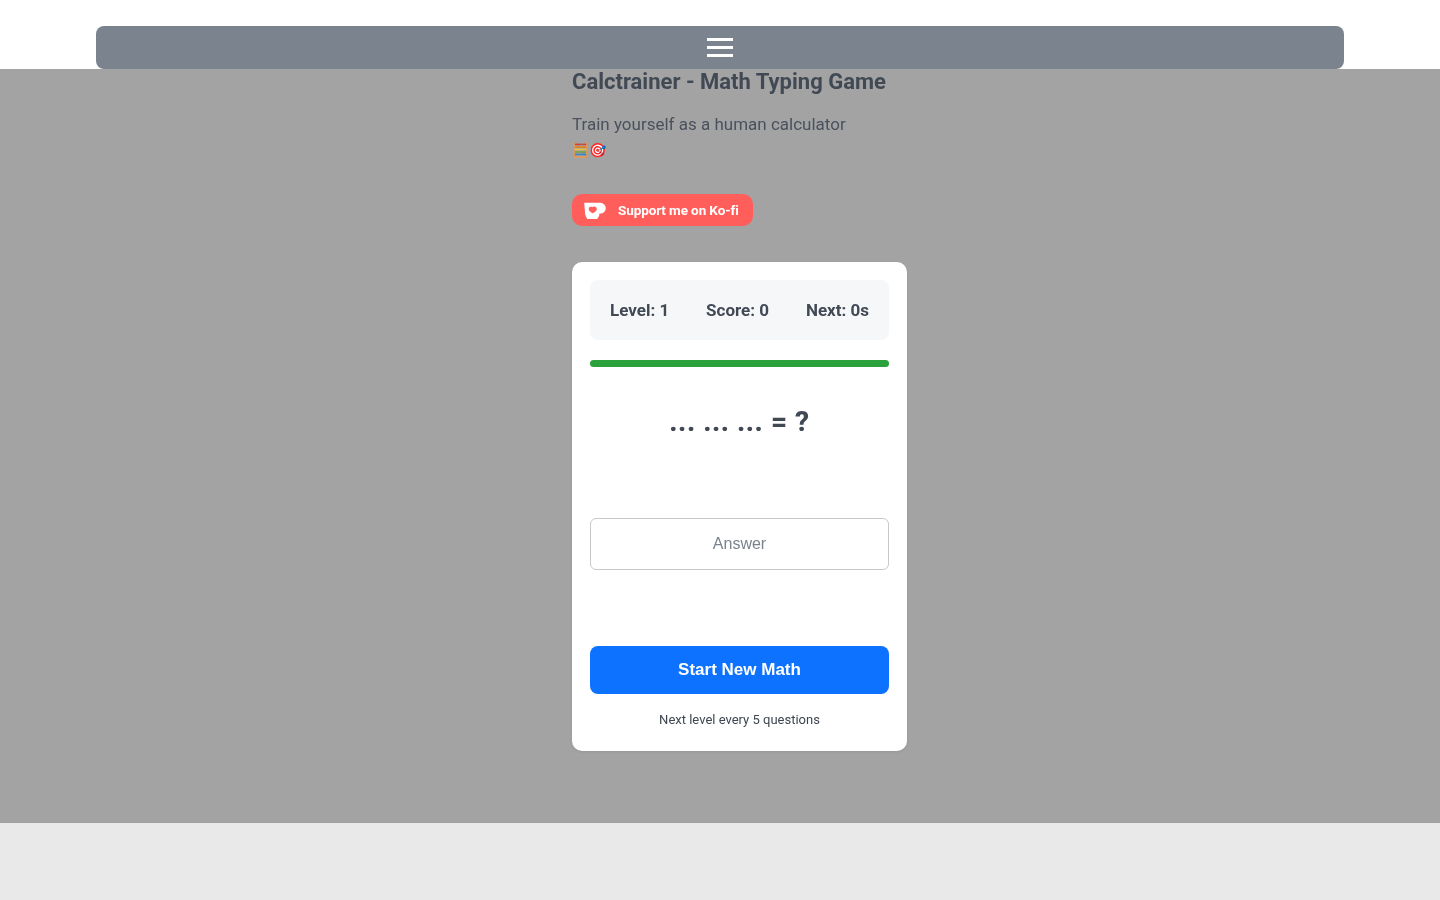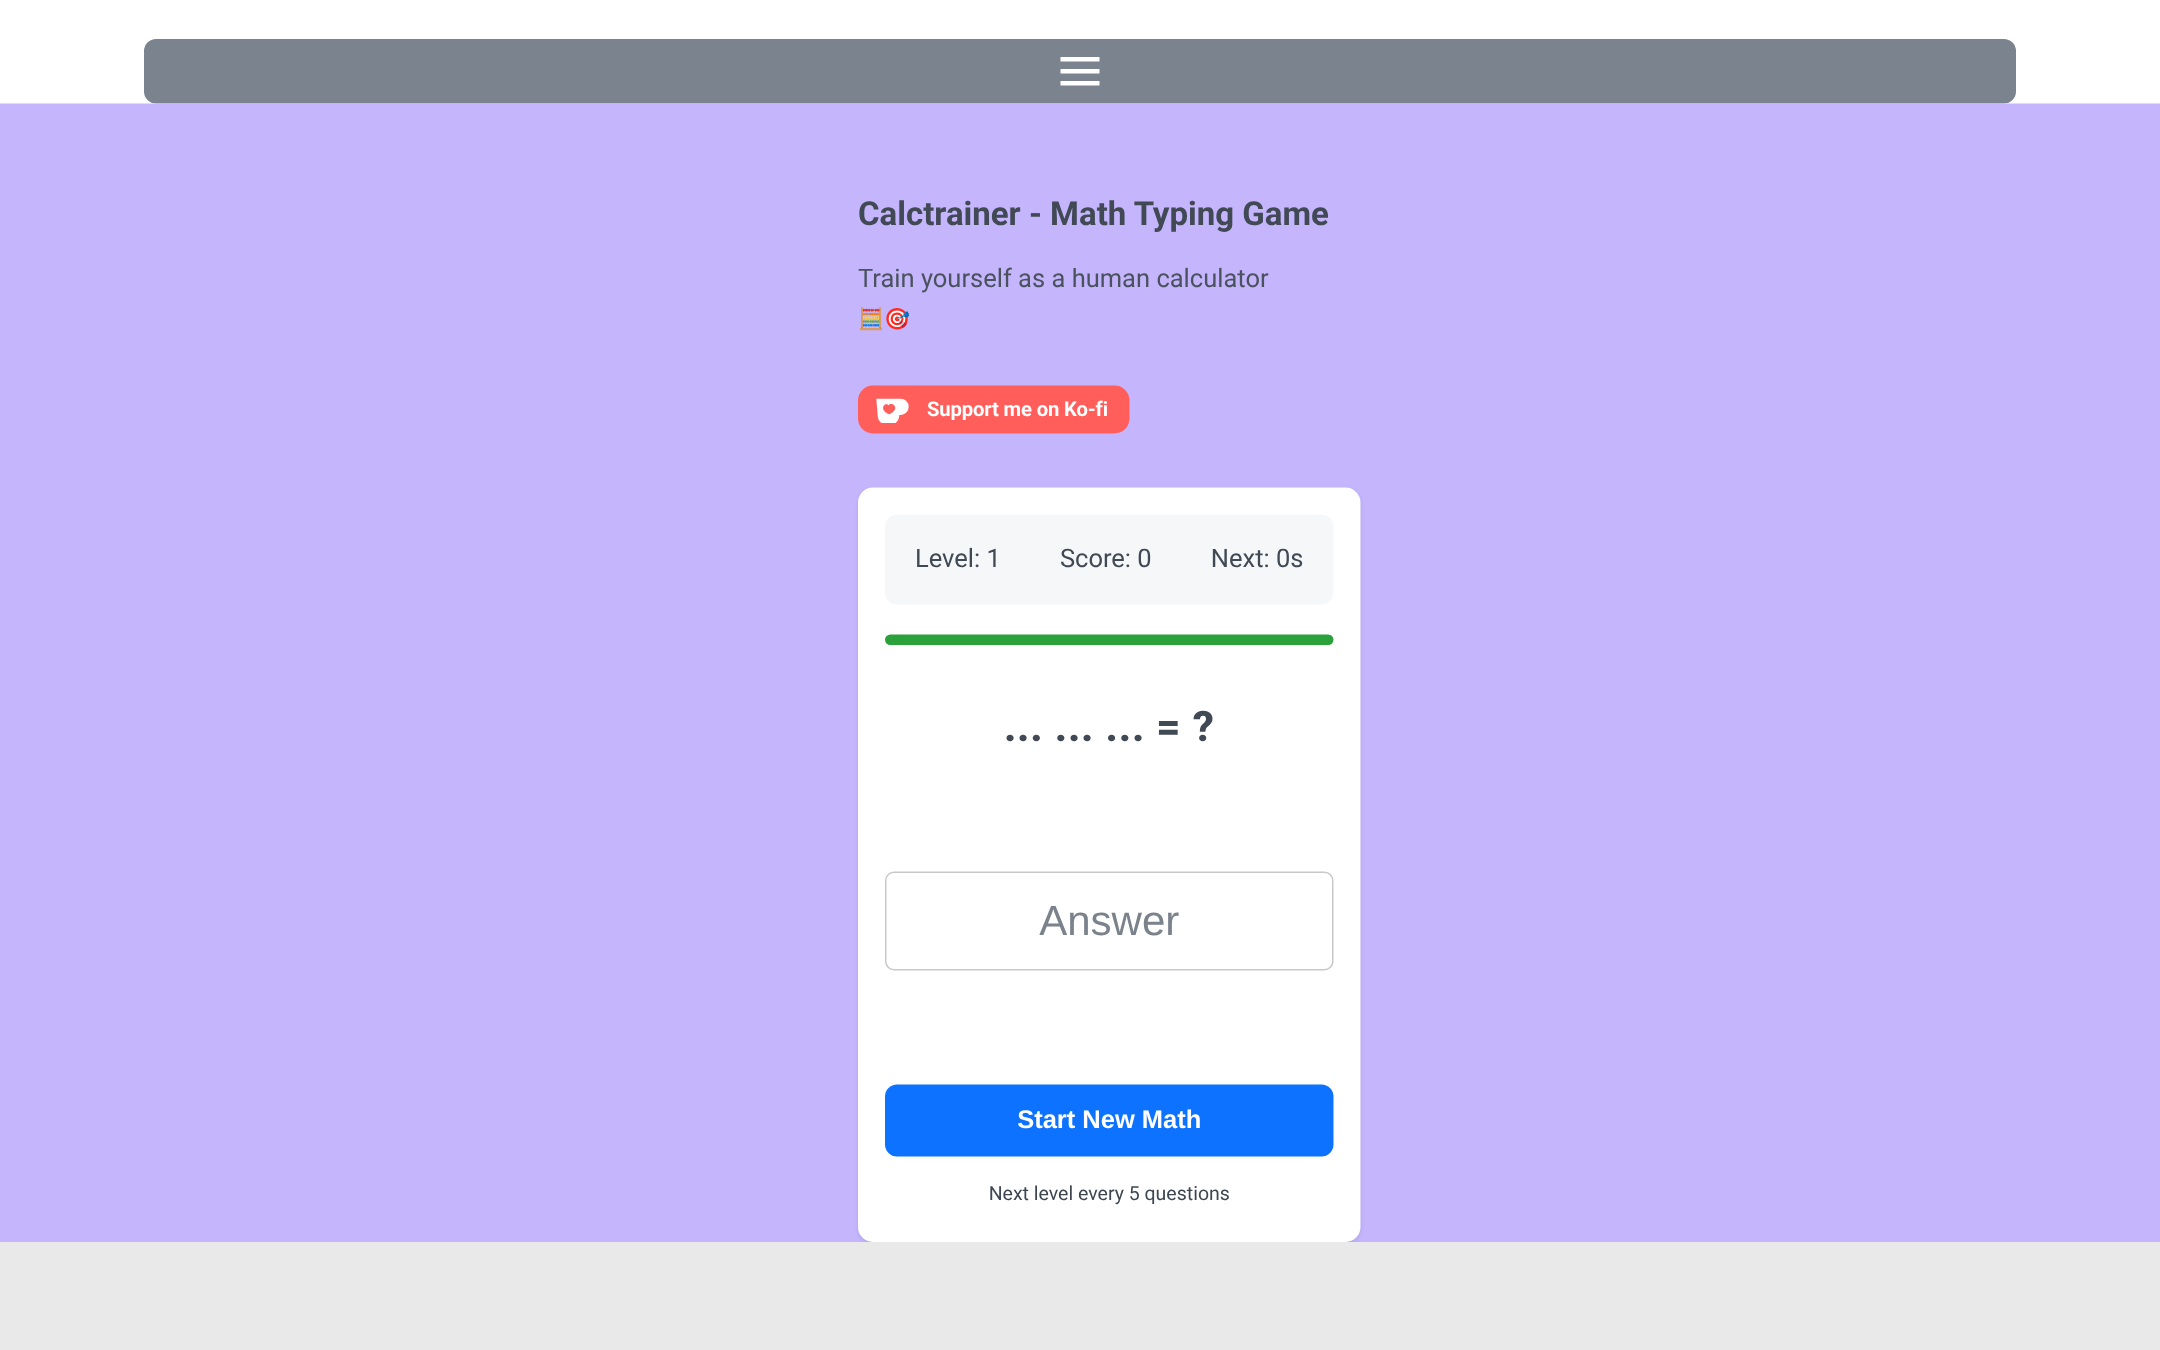--- a/index.html
+++ b/index.html
@@ -26,22 +26,21 @@
       gap: 5px;
       cursor: pointer;
     }
     .hamburger-icon span {
       display: block;
       width: 26px;
       height: 3px;
       background: #fff;
     }
     .below-nav {
-      background: #c4b5fd;
-      padding-top: 62px;
+      background: #a3a3a3;
       min-height: 754px;
     }
     .content-column {
       width: 335px;
       margin-left: 572px;
     }
     .page-title {
       font-size: 22px;
       font-weight: 700;
       color: #414955;
@@ -92,21 +91,21 @@
     .stats-bar {
       background: #f6f7f9;
       border-radius: 8px;
       padding: 20px 20px;
       display: flex;
       justify-content: space-between;
       margin-bottom: 20px;
     }
     .stat {
       font-size: 17px;
-      font-weight: 400;
+      font-weight: 700;
       color: #414955;
     }
     .progress-bar {
       height: 7px;
       background: #2aa13a;
       border-radius: 4px;
       margin-bottom: 38px;
     }
     .equation {
       text-align: center;
@@ -114,21 +113,21 @@
       font-weight: 800;
       color: #414955;
       margin-bottom: 80px;
       letter-spacing: 0.5px;
     }
     .answer-input {
       width: 100%;
       border: 1px solid #c8c8c8;
       border-radius: 6px;
       padding: 16px 10px;
-      font-size: 28px;
+      font-size: 16px;
       text-align: center;
       color: #4a525e;
       outline: none;
       background: #fff;
       margin-bottom: 76px;
     }
     .answer-input::placeholder {
       color: #7a828c;
     }
     .start-button {

